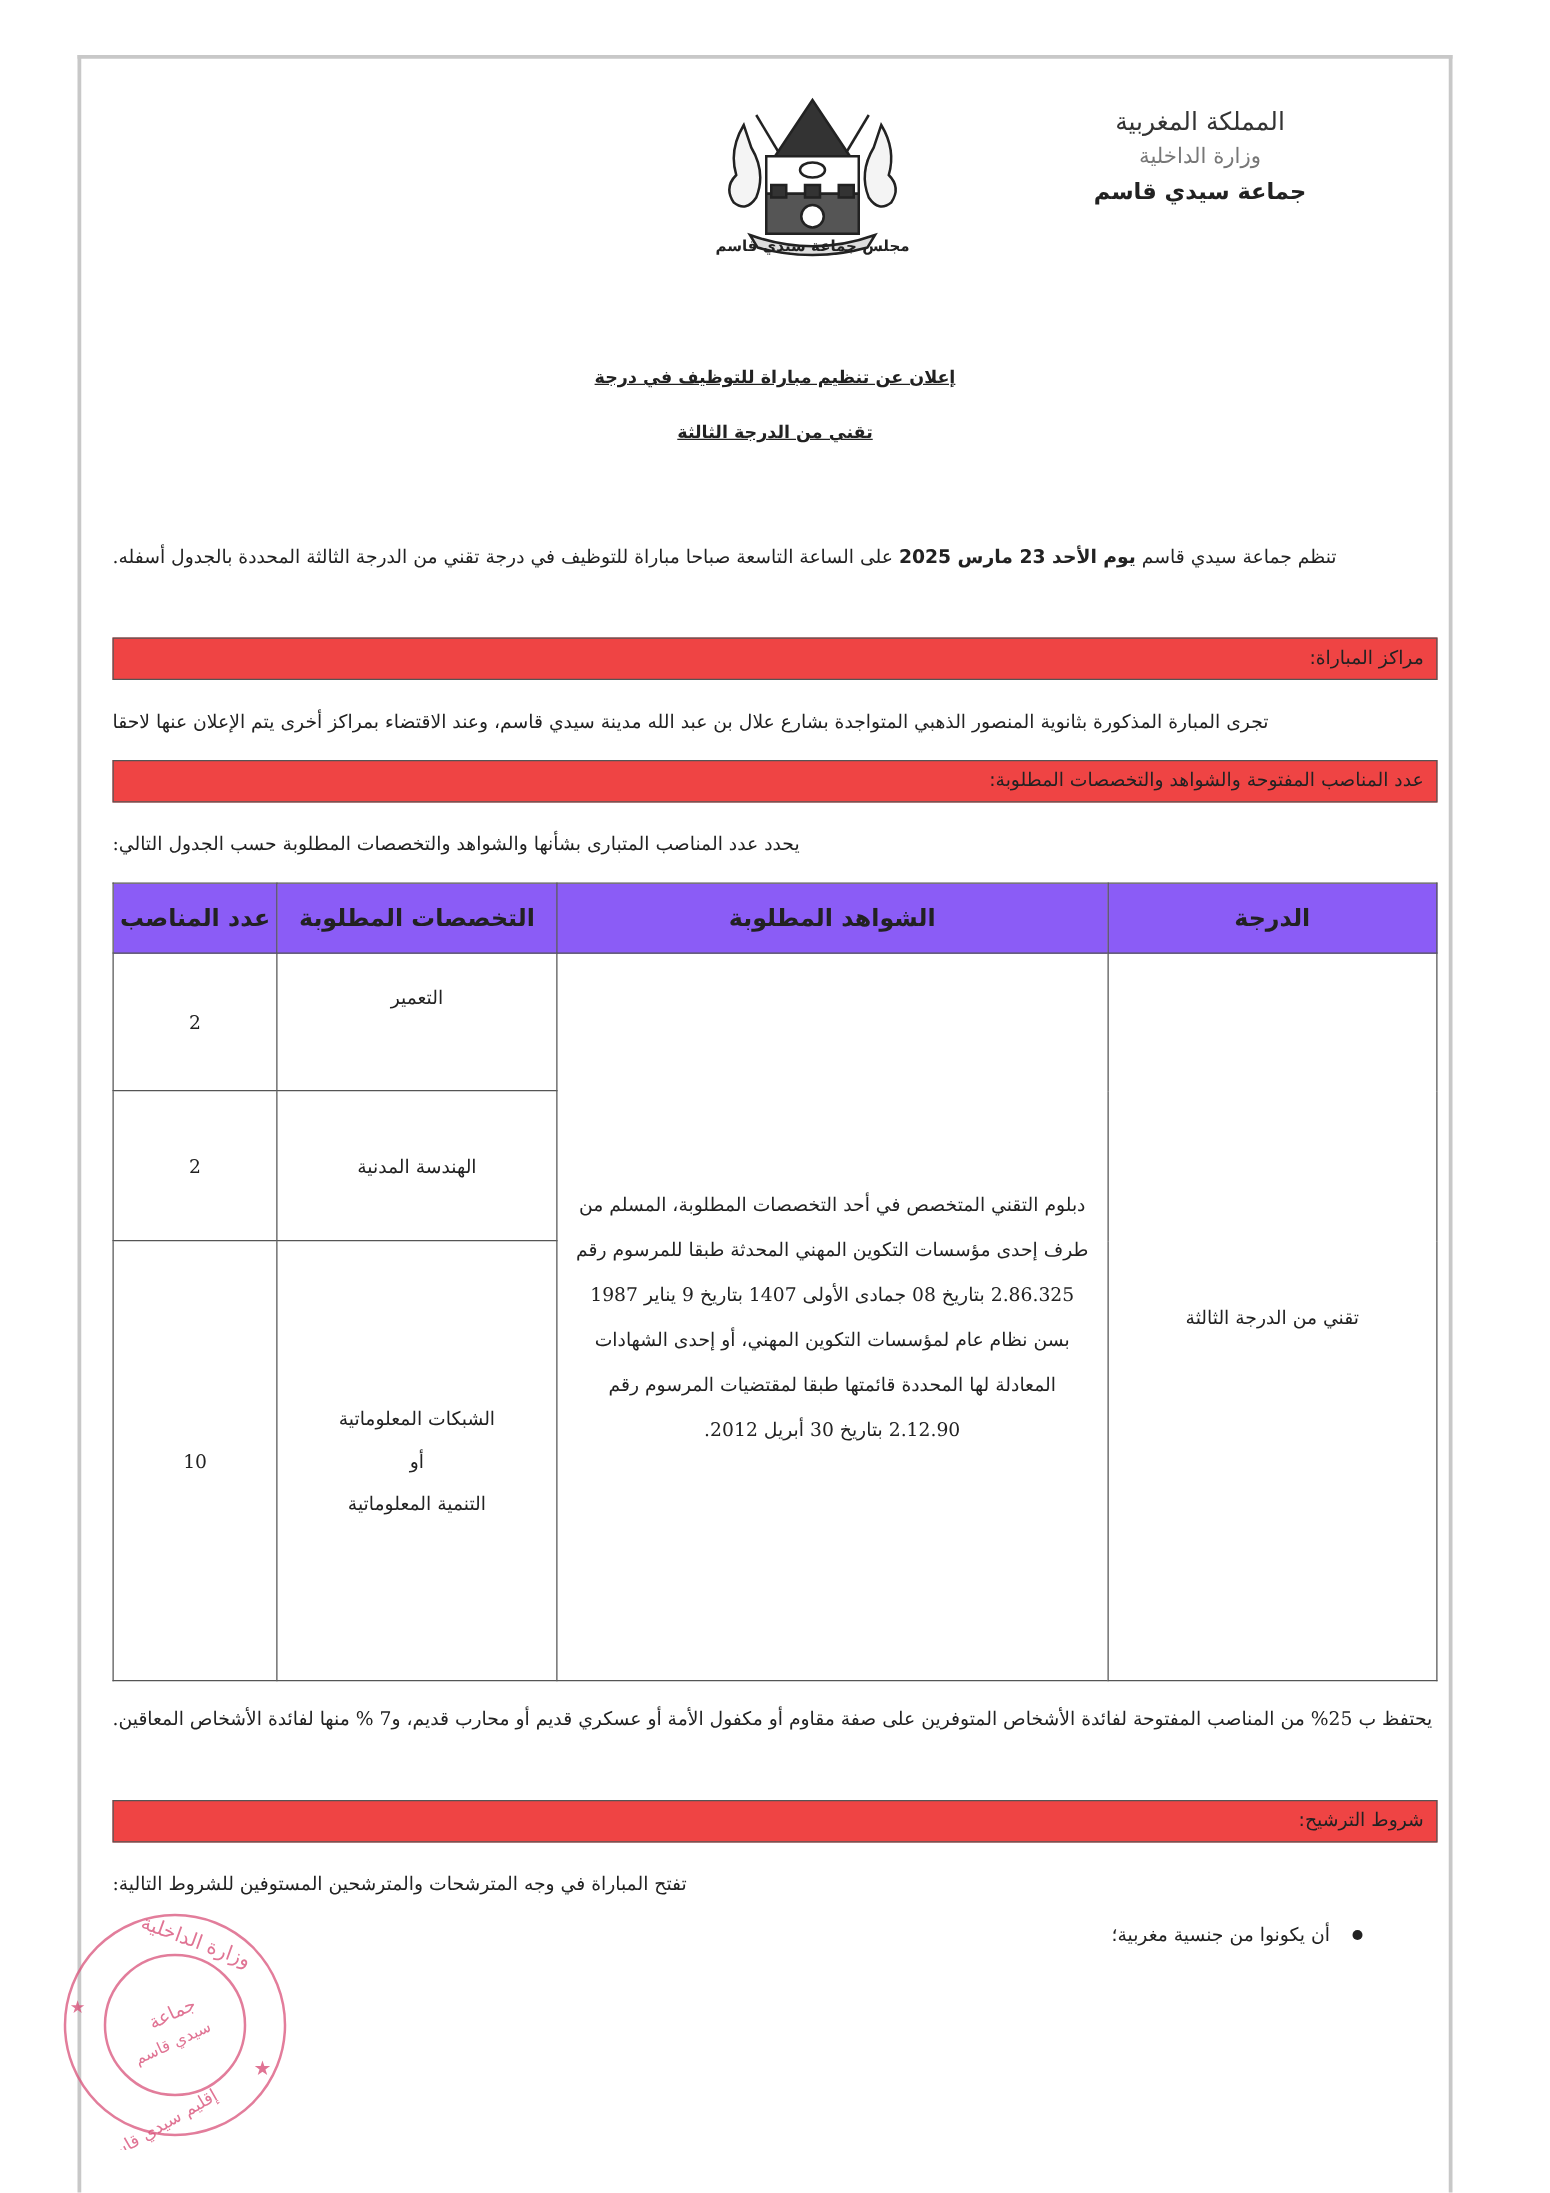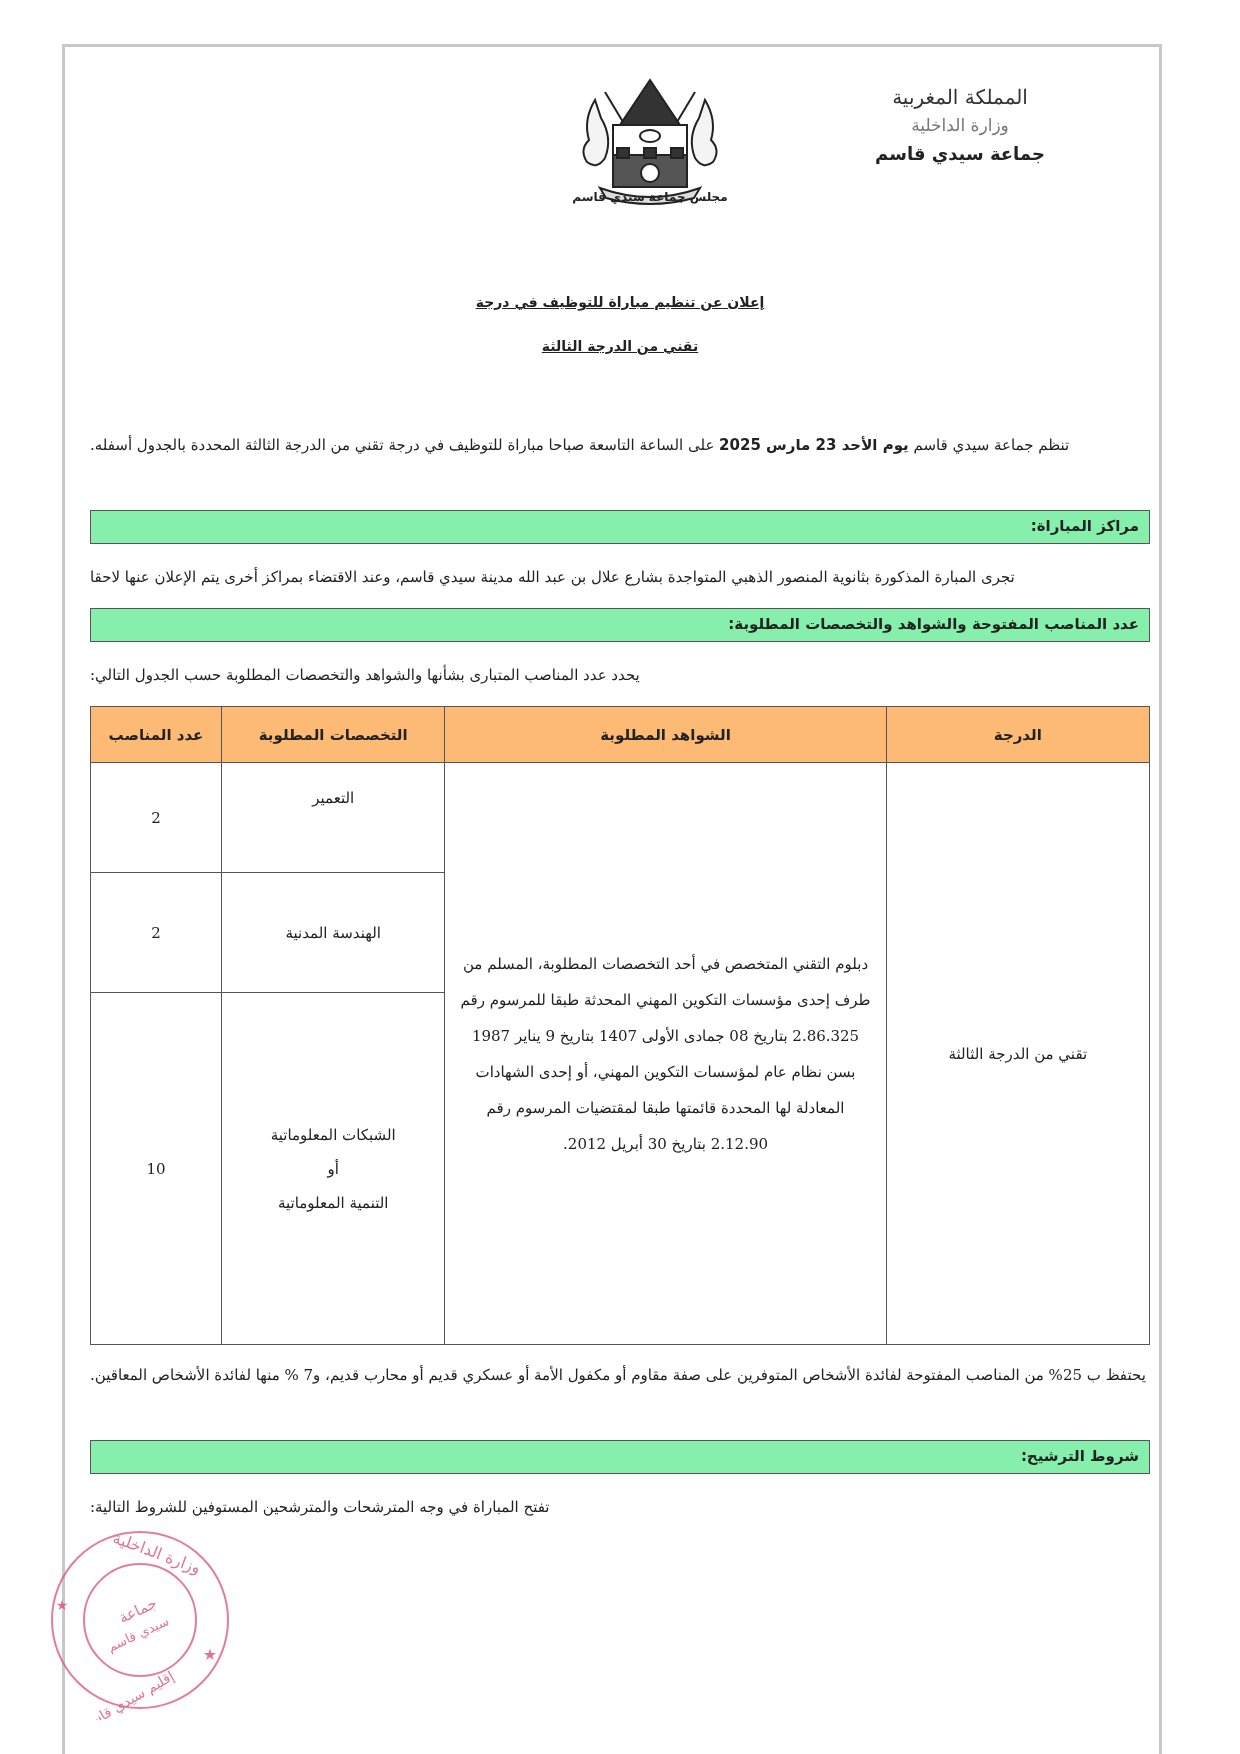--- a/index.html
+++ b/index.html
@@ -22,27 +22,27 @@
 
   
   .title { position:absolute; left:300px; top:280px; width:640px; text-align:center; direction:rtl; }
   .title div { font-size:14px; font-weight:bold; text-decoration:underline; line-height:44px; color:#222; }
 
   .para { position:absolute; left:90px; width:1060px; direction:rtl; text-align:left;
           font-size:15px; line-height:34px; color:#222; font-family:"DejaVu Serif", serif; }
   .para b { font-family:"DejaVu Sans", sans-serif; }
 
   .section-box { position:absolute; left:90px; width:1060px; height:34px; box-sizing:border-box;
-                 border:1.5px solid #555; background:#86efac; direction:rtl; text-align:right;
-                 padding:0 10px; font-size:15px; font-weight:bold; line-height:31px; color:#222; }
+                 border:1.5px solid #555; background:#ef4444; direction:rtl; text-align:right;
+                 padding:0 10px; font-size:15px; font-weight:normal; line-height:31px; color:#222; }
 
   table.posts { position:absolute; left:90px; top:706px; width:1060px; border-collapse:collapse;
                 direction:rtl; font-size:15px; font-family:"DejaVu Serif", serif; color:#222; }
-  table.posts th { background:#fdba74; height:53px; font-weight:bold; border:1.5px solid #555;
-                   font-family:"DejaVu Sans", sans-serif; font-size:15px; }
+  table.posts th { background:#8b5cf6; height:53px; font-weight:bold; border:1.5px solid #555;
+                   font-family:"DejaVu Sans", sans-serif; font-size:19px; }
   table.posts td { border:1.5px solid #555; text-align:center; vertical-align:middle; }
   .c-grade { width:264px; }
   .c-cert  { width:444px; }
   .c-spec  { width:223px; }
   .c-count { width:129px; }
   .cert-text { line-height:36px; padding:0 14px; }
 
   ul.conds { position:absolute; left:90px; top:1530px; width:1000px; direction:rtl; margin:0; padding:0 30px 0 0;
              list-style:none; font-size:15px; line-height:36px; font-family:"DejaVu Serif", serif; color:#222; }
   ul.conds li { position:relative; padding-right:26px; }
@@ -123,20 +123,21 @@
       <td>10</td>
     </tr>
   </tbody>
 </table>
 
 <div class="para" style="top:1358px;">يحتفظ ب 25% من المناصب المفتوحة لفائدة الأشخاص المتوفرين على صفة مقاوم أو مكفول الأمة أو عسكري قديم أو محارب قديم، و7 % منها لفائدة الأشخاص المعاقين.</div>
 
 <div class="section-box" style="top:1440px;">شروط الترشيح:</div>
 <div class="para" style="top:1490px;">تفتح المباراة في وجه المترشحات والمترشحين المستوفين للشروط التالية:</div>
 <ul class="conds">
+  <li>أن يكونوا من جنسية مغربية؛</li>
 </ul>
 
 <svg class="stamp" viewBox="0 0 200 210">
   <g fill="none" stroke="#d9527a" stroke-width="2" opacity="0.75">
     <circle cx="110" cy="110" r="88"></circle>
     <circle cx="110" cy="110" r="56"></circle>
   </g>
   <g fill="#d9527a" opacity="0.8" font-family="DejaVu Sans, sans-serif" text-anchor="middle">
     <text x="125" y="48" font-size="16" transform="rotate(20 125 48)">وزارة الداخلية</text>
     <text x="110" y="105" font-size="15" transform="rotate(-25 110 105)">جماعة</text>

